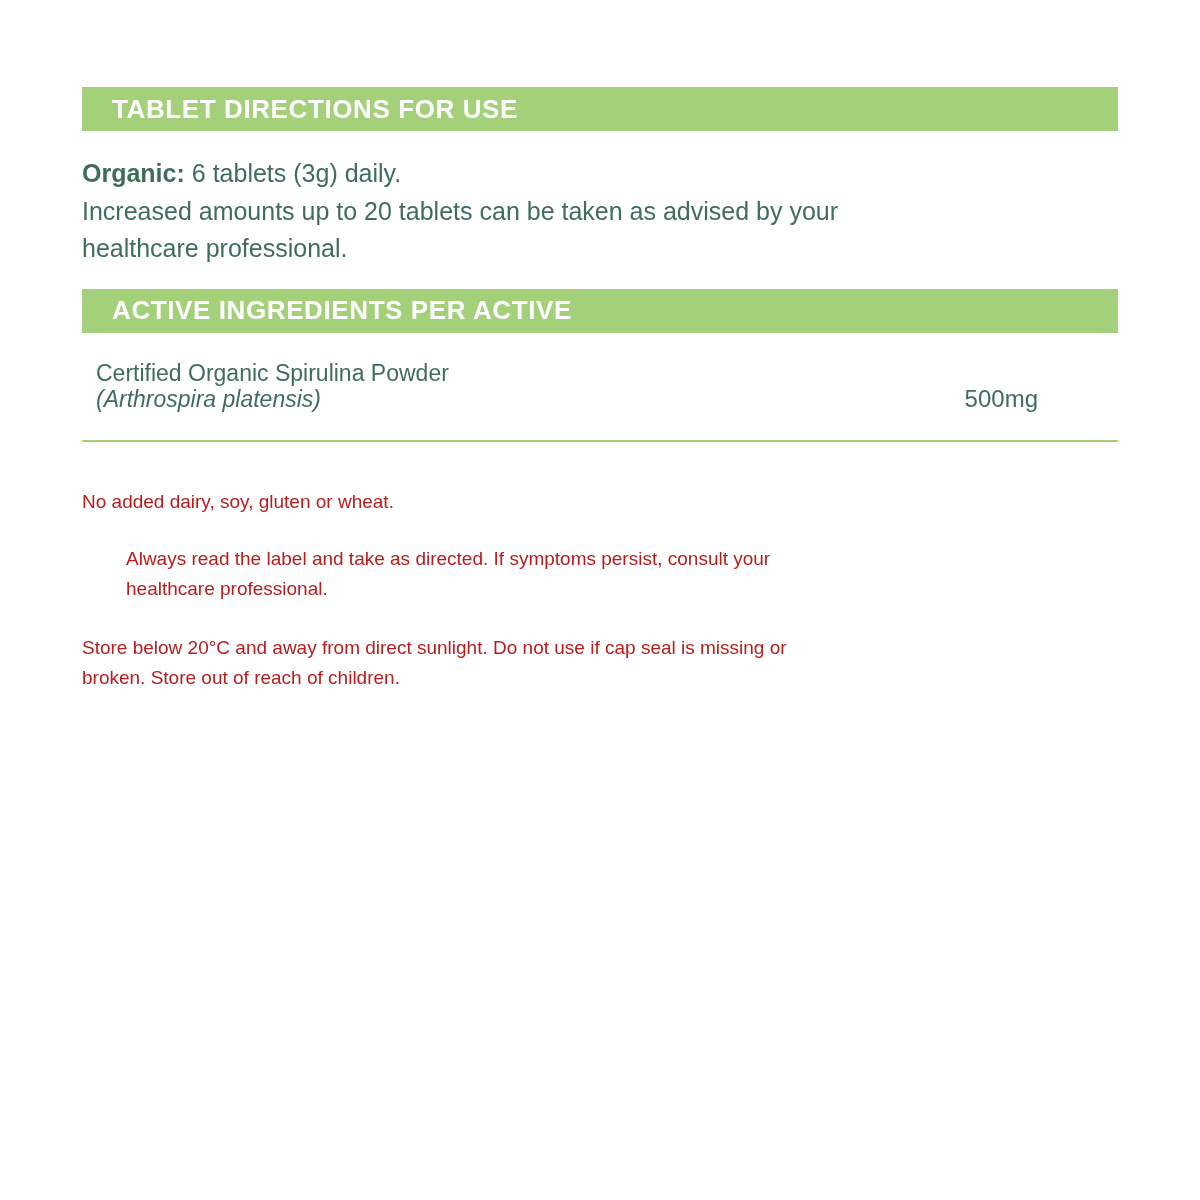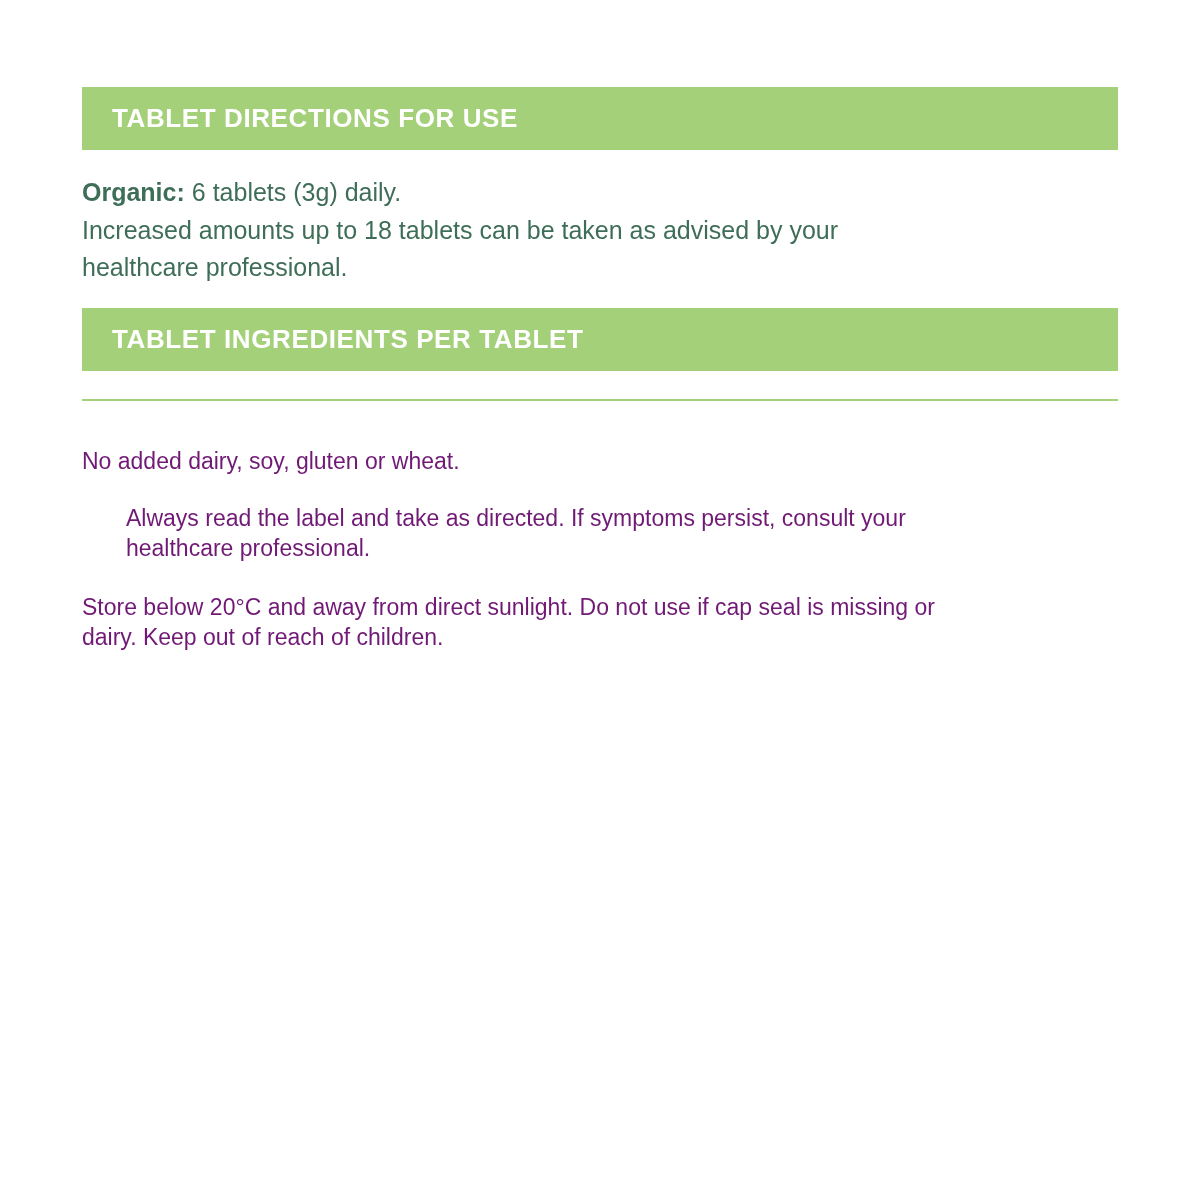--- a/index.html
+++ b/index.html
@@ -15,21 +15,21 @@
     font-family: "Liberation Sans", sans-serif;
     overflow: hidden;
   }
   .content {
     position: absolute;
     left: 82px;
     top: 87px;
     width: 1036px;
   }
   .section-bar {
-    height: 63px;
+    height: 44px;
     background: #a5d07a;
     display: flex;
     align-items: center;
     padding-left: 30px;
     box-sizing: border-box;
   }
   .section-bar .bar-title {
     color: #ffffff;
     font-size: 26px;
     font-weight: 700;
@@ -66,22 +66,22 @@
     align-self: flex-end;
     padding-right: 80px;
     font-size: 24px;
   }
   .divider {
     margin-top: 28px;
     height: 2px;
     background: #a5d07a;
   }
   .note {
-    color: #701a75;
-    font-size: 23px;
+    color: #b91c1c;
+    font-size: 19px;
     line-height: 30px;
   }
   .note-1 { margin-top: 45px; }
   .note-2 { margin-top: 27px; margin-left: 44px; }
   .note-3 { margin-top: 29px; }
 </style>
 </head>
 <body>
 
 <div class="page">
@@ -89,42 +89,49 @@
 
     <div class="section-bar">
       <span class="bar-title">TABLET DIRECTIONS FOR USE</span>
     </div>
 
     <div class="directions">
       <div class="dir-line">
         <span class="b">Organic:</span><span>6 tablets (3g) daily.</span>
       </div>
       <div class="dir-line">
-        <span>Increased amounts up to 18 tablets can be taken as advised by your</span>
+        <span>Increased amounts up to 20 tablets can be taken as advised by your</span>
       </div>
       <div class="dir-line">
         <span>healthcare professional.</span>
       </div>
     </div>
 
     <div class="section-bar bar-ingredients">
-      <span class="bar-title">TABLET INGREDIENTS PER TABLET</span>
+      <span class="bar-title">ACTIVE INGREDIENTS PER ACTIVE</span>
     </div>
 
+    <div class="ingredient-row">
+      <div class="ing-left">
+        <div class="ing-name">Certified Organic Spirulina Powder</div>
+        <div class="ing-latin">(Arthrospira platensis)</div>
+      </div>
+      <div class="ing-amount">500mg</div>
+    </div>
 
     <div class="divider"></div>
 
     <div class="note note-1">
       <div>No added dairy, soy, gluten or wheat.</div>
     </div>
 
     <div class="note note-2">
       <div>Always read the label and take as directed. If symptoms persist, consult your</div>
       <div>healthcare professional.</div>
     </div>
 
     <div class="note note-3">
       <div>Store below 20°C and away from direct sunlight. Do not use if cap seal is missing or</div>
-      <div>dairy. Keep out of reach of children.</div>
+      <div>broken. Store out of reach of children.</div>
     </div>
 
   </div>
 </div>
 
 </body></html>

